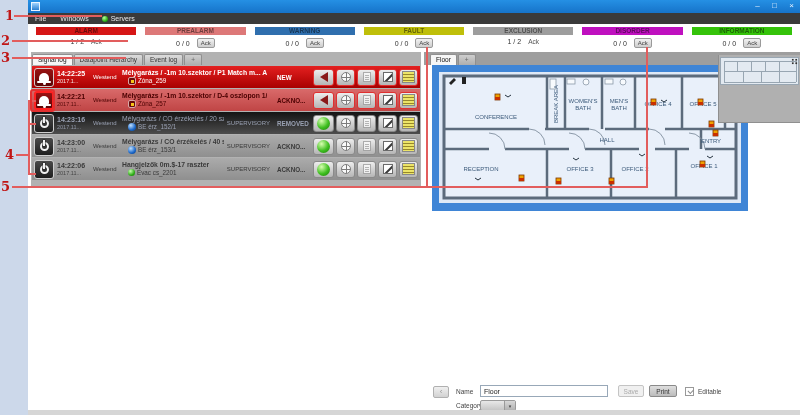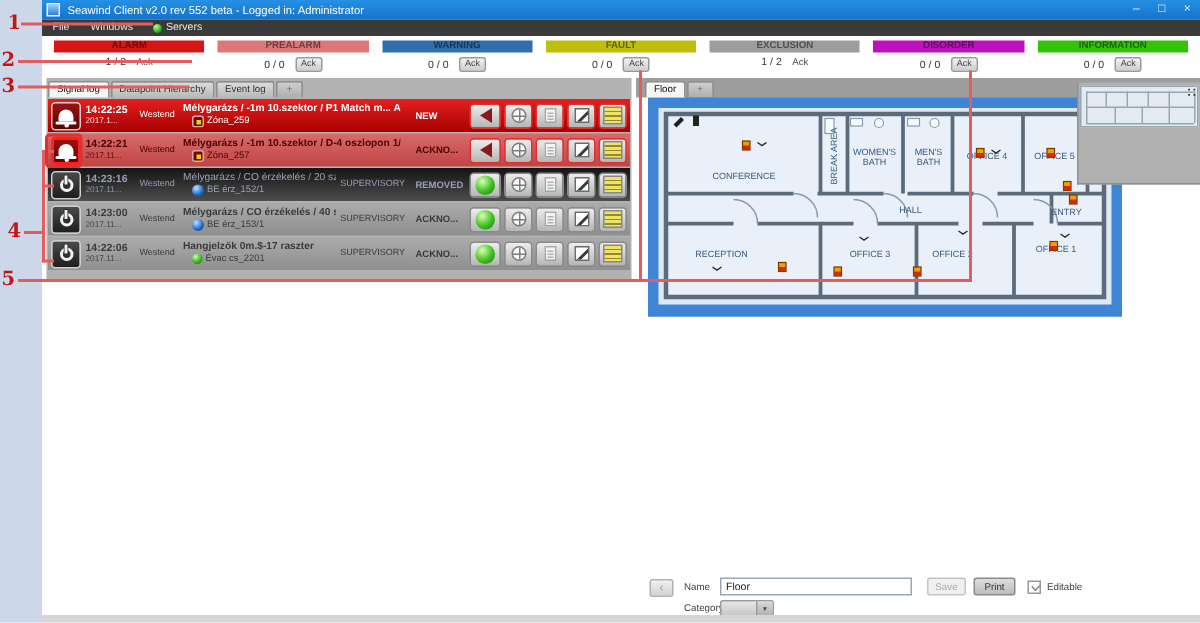--- a/index.html
+++ b/index.html
@@ -118,21 +118,20 @@
   .ln { position:absolute; background:#e25d5d; }
   .hlbox { position:absolute; left:30px; top:89px; width:25px; height:23px; border:2px solid #e23030; border-radius:3px; }
 </style>
 </head>
 <body>
 
 <div id="app">
 
   <div class="titlebar">
     <span class="appicon"></span>
-    <span>Seawind Client v2.0 rev 552 beta - Logged in: Administrator</span>
     <span class="wincontrols">
       <span class="wbtn">–</span>
       <span class="wbtn">□</span>
       <span class="wbtn close">×</span>
     </span>
   </div>
 
   <div class="menubar">
     <span class="menuitem">File</span>
     <span class="menuitem">Windows</span>

